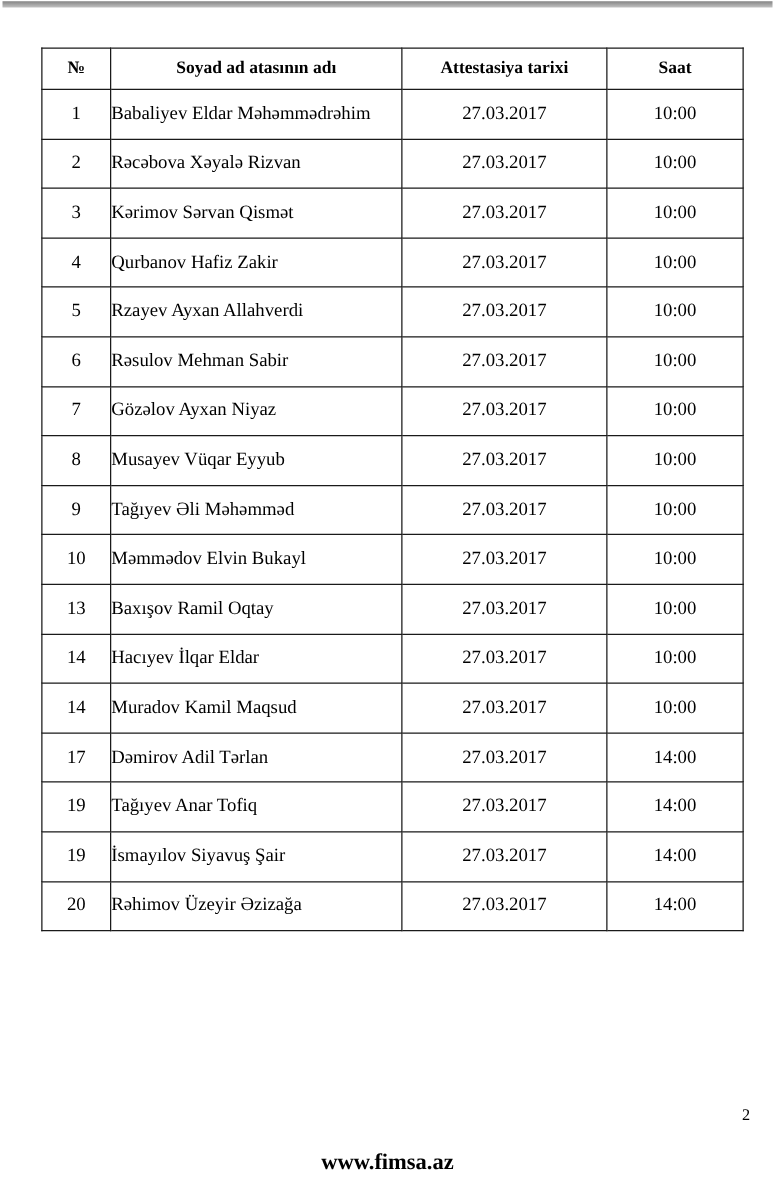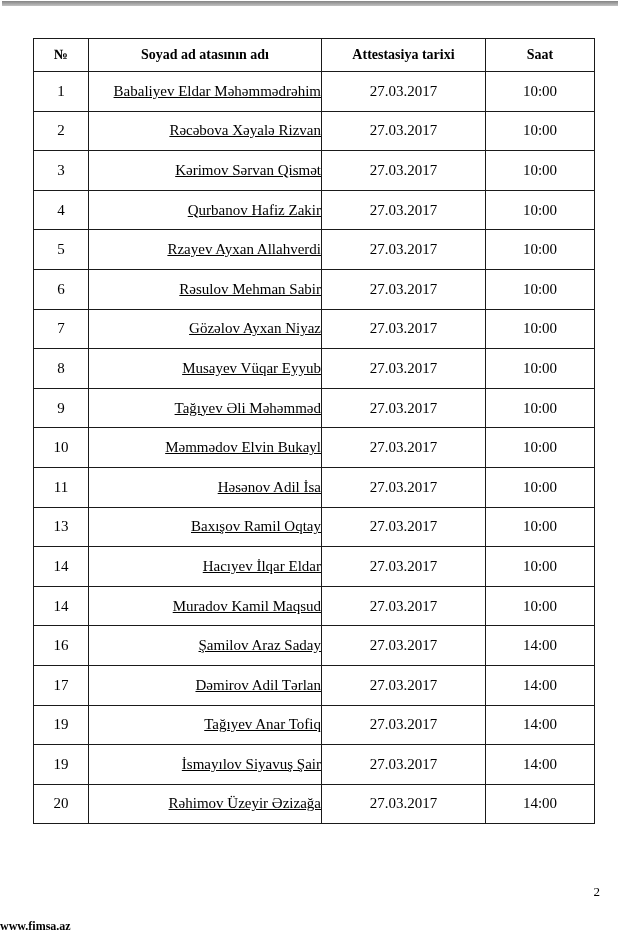--- a/index.html
+++ b/index.html
@@ -50,37 +50,36 @@
     font-weight: bold;
     text-align: center;
     vertical-align: middle;
   }
   td {
     font-size: 15px;
     vertical-align: middle;
     text-align: center;
   }
   td.name-cell {
-    text-align: right;
+    text-align: left;
     padding-left: 12px;
-    text-decoration: underline;
   }
   .page-number {
     position: absolute;
     top: 884px;
     right: 20px;
     font-size: 13px;
   }
   .footer-url {
     position: absolute;
     top: 919px;
     left: 0;
     width: 100%;
-    text-align: left;
-    font-size: 12px;
+    text-align: center;
+    font-size: 18px;
     font-weight: bold;
   }
 </style>
 </head>
 <body>
 
 <div class="page">
 
   <div class="top-bar"></div>
 
@@ -154,50 +153,38 @@
           <td>27.03.2017</td>
           <td>10:00</td>
         </tr>
         <tr>
           <td>10</td>
           <td class="name-cell">Məmmədov Elvin Bukayl</td>
           <td>27.03.2017</td>
           <td>10:00</td>
         </tr>
         <tr>
-          <td>11</td>
-          <td class="name-cell">Həsənov Adil İsa</td>
-          <td>27.03.2017</td>
-          <td>10:00</td>
-        </tr>
-        <tr>
           <td>13</td>
           <td class="name-cell">Baxışov Ramil Oqtay</td>
           <td>27.03.2017</td>
           <td>10:00</td>
         </tr>
         <tr>
           <td>14</td>
           <td class="name-cell">Hacıyev İlqar Eldar</td>
           <td>27.03.2017</td>
           <td>10:00</td>
         </tr>
         <tr>
           <td>14</td>
           <td class="name-cell">Muradov Kamil Maqsud</td>
           <td>27.03.2017</td>
           <td>10:00</td>
         </tr>
         <tr>
-          <td>16</td>
-          <td class="name-cell">Şamilov Araz Saday</td>
-          <td>27.03.2017</td>
-          <td>14:00</td>
-        </tr>
-        <tr>
           <td>17</td>
           <td class="name-cell">Dəmirov Adil Tərlan</td>
           <td>27.03.2017</td>
           <td>14:00</td>
         </tr>
         <tr>
           <td>19</td>
           <td class="name-cell">Tağıyev Anar Tofiq</td>
           <td>27.03.2017</td>
           <td>14:00</td>

